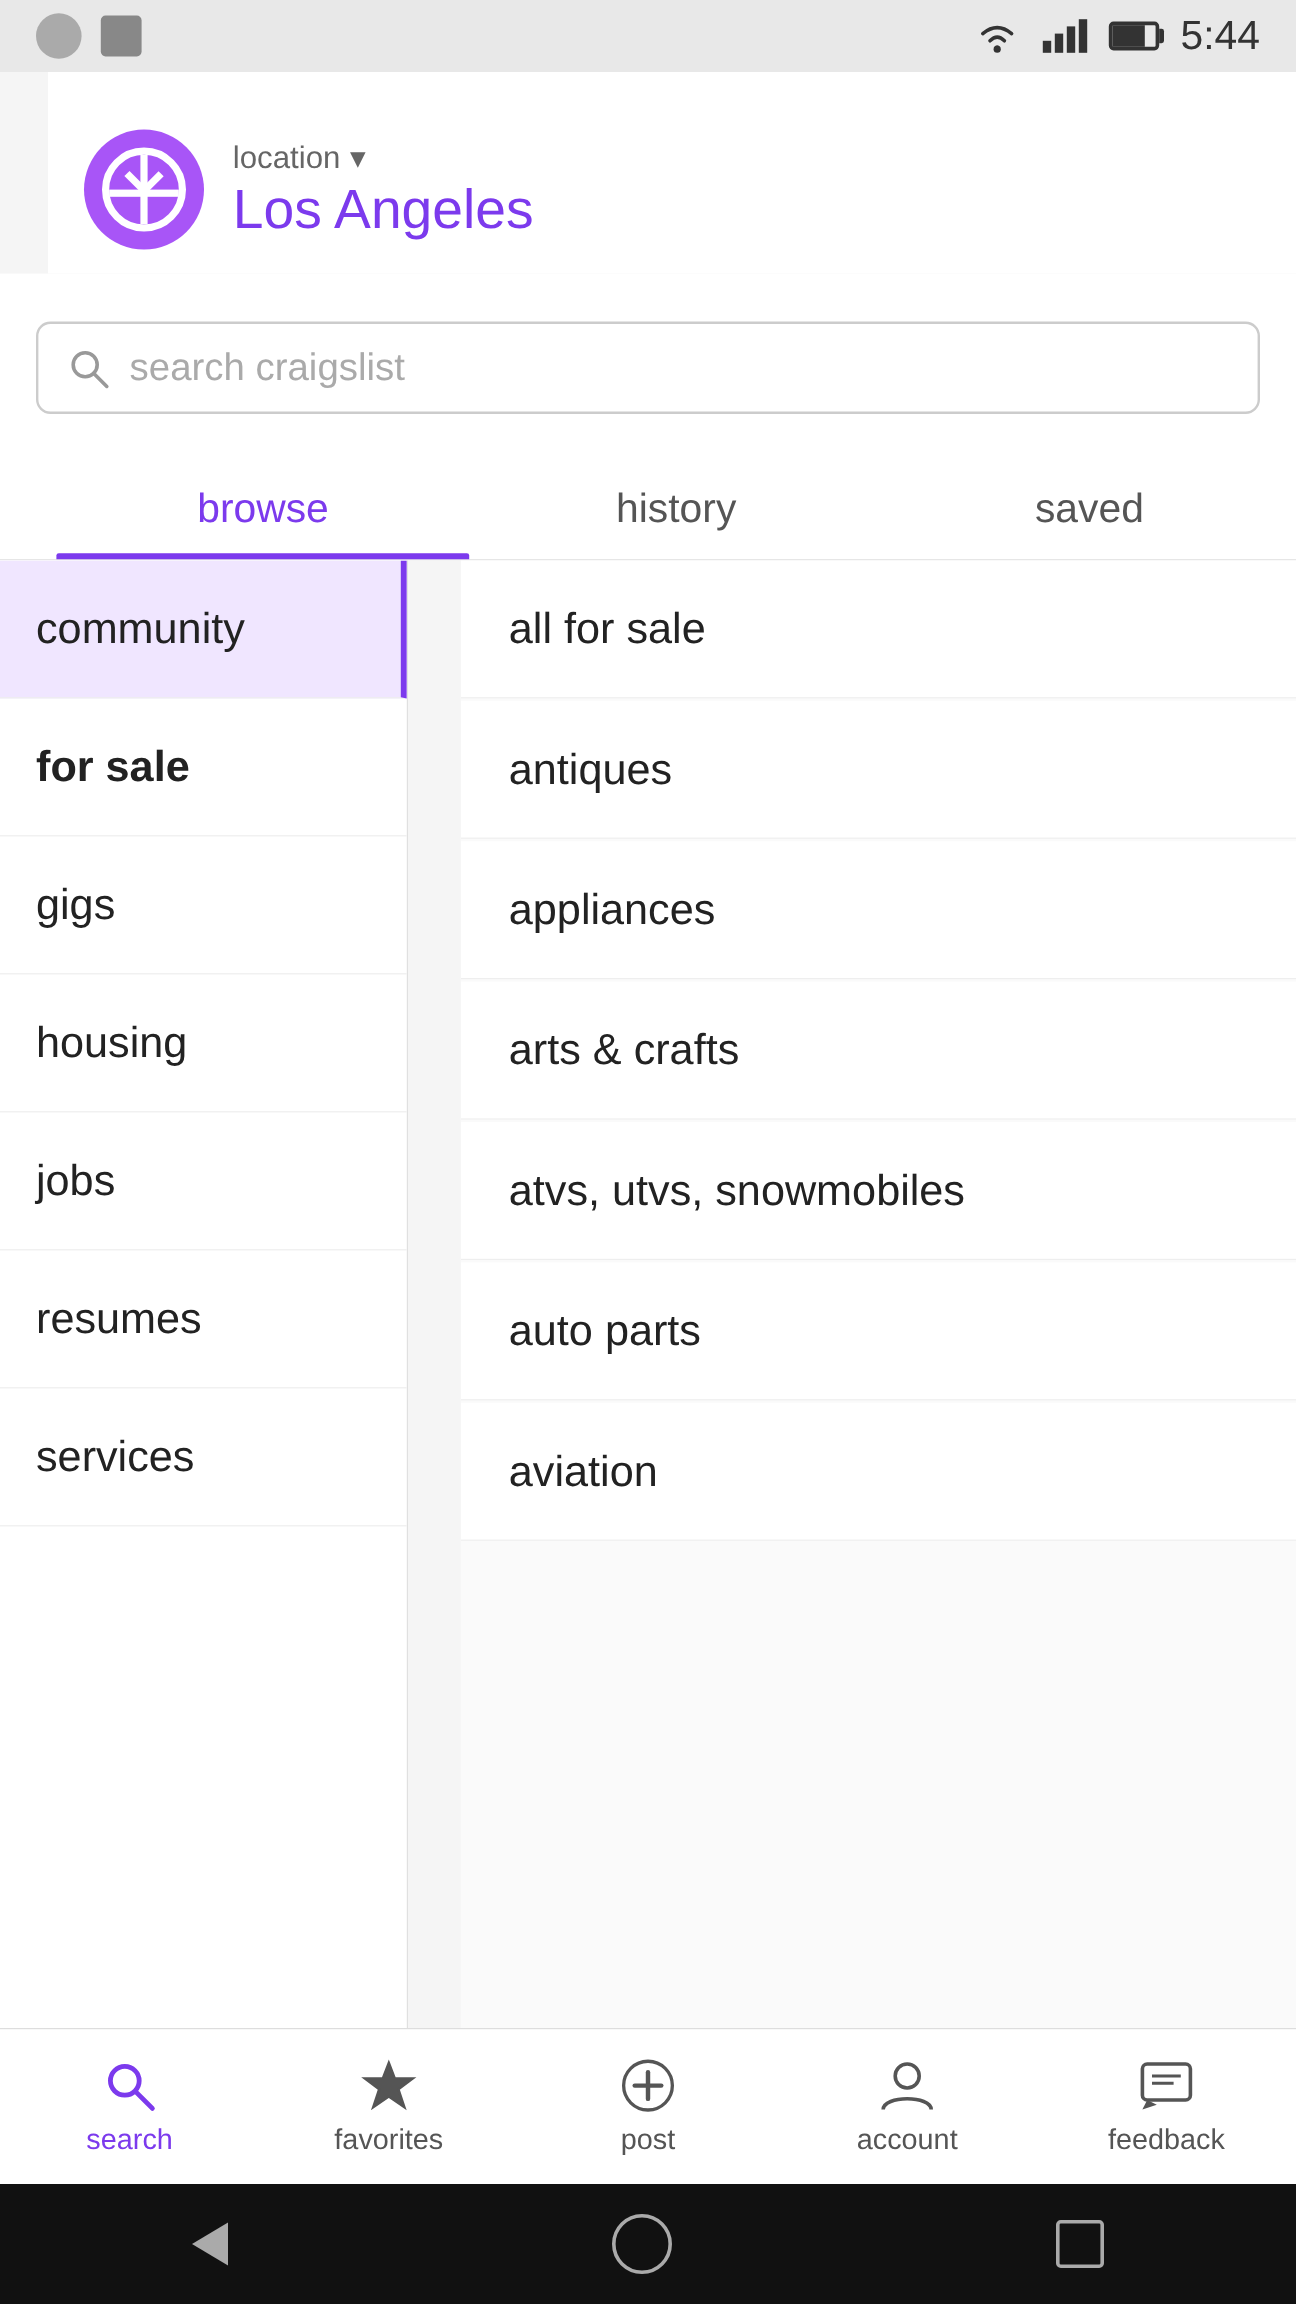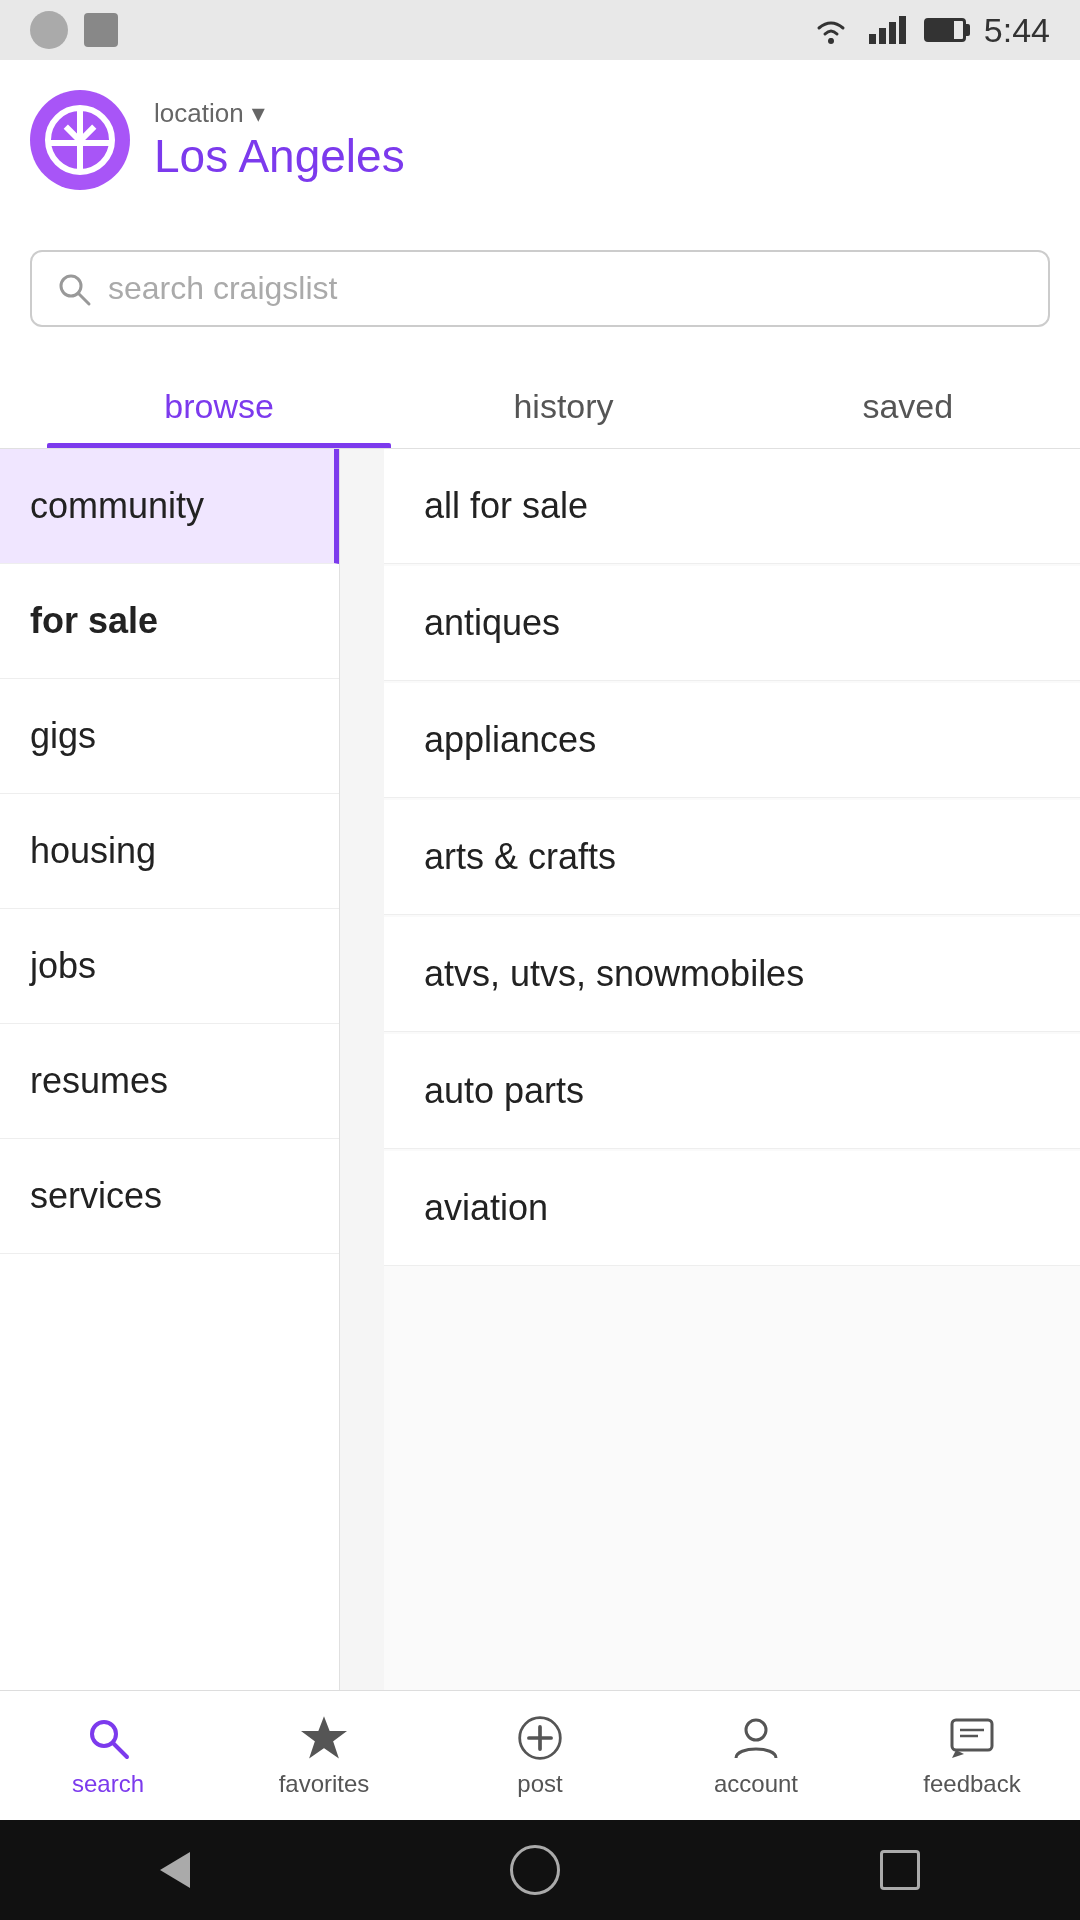--- a/index.html
+++ b/index.html
@@ -75,24 +75,25 @@
     }
     .battery-fill {
       background: #333;
       height: 100%;
       width: 75%;
     }
 
     
     .header {
       background: #fff;
-      padding: 30px 30px 20px;
+      padding: 48px 30px 20px;
       display: flex;
       align-items: center;
       gap: 24px;
+      margin-left: 40px;
     }
     .logo {
       width: 100px; height: 100px;
     }
     .logo-circle {
       width: 100px; height: 100px;
       border-radius: 50%;
       background: #a855f7;
       display: flex;
       align-items: center;

